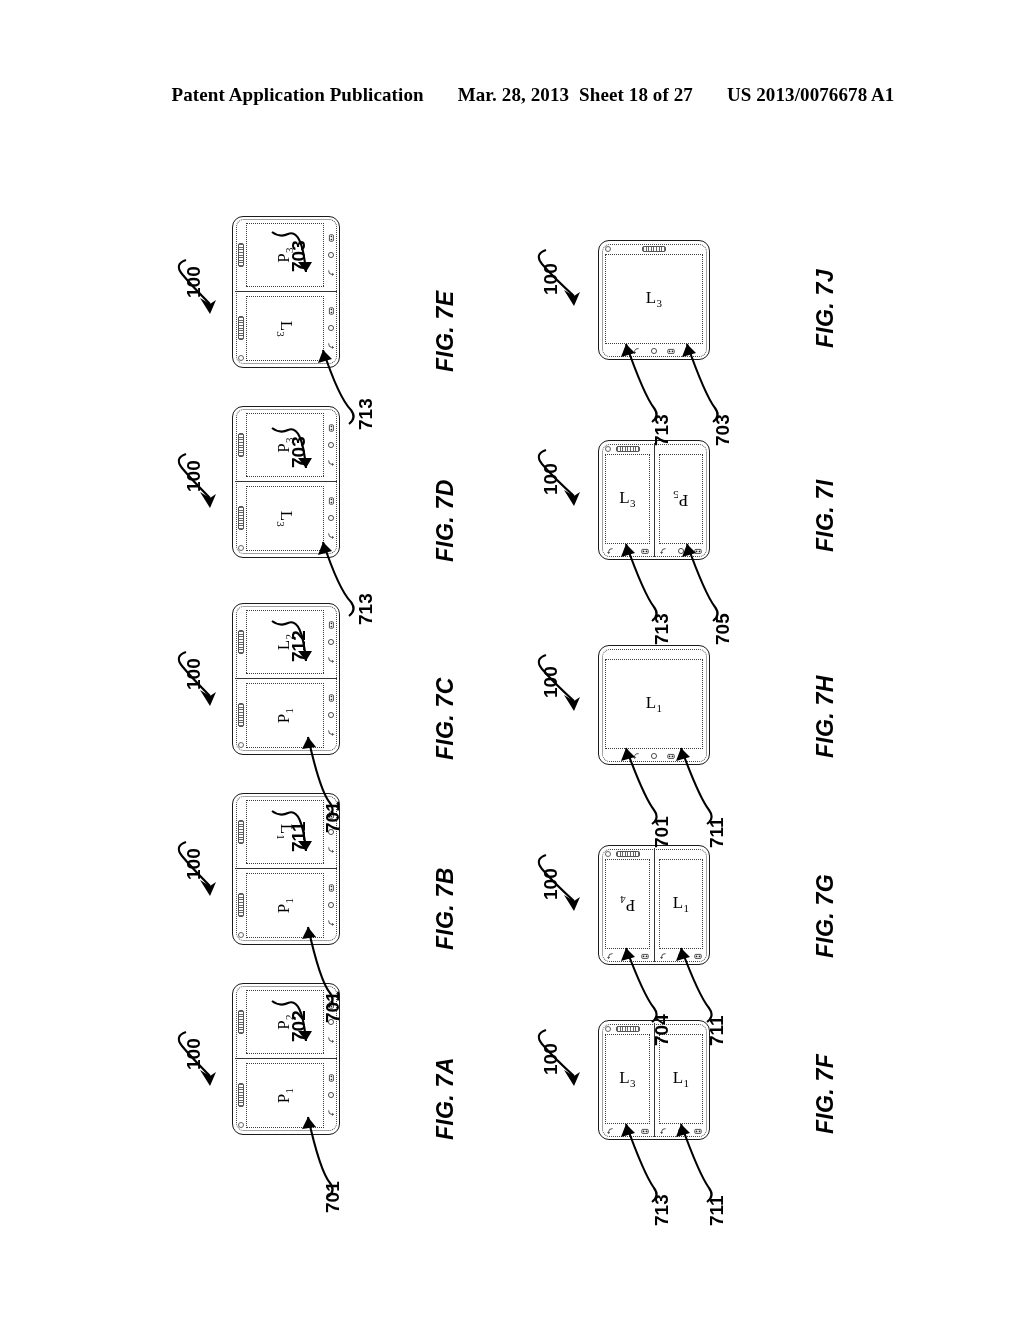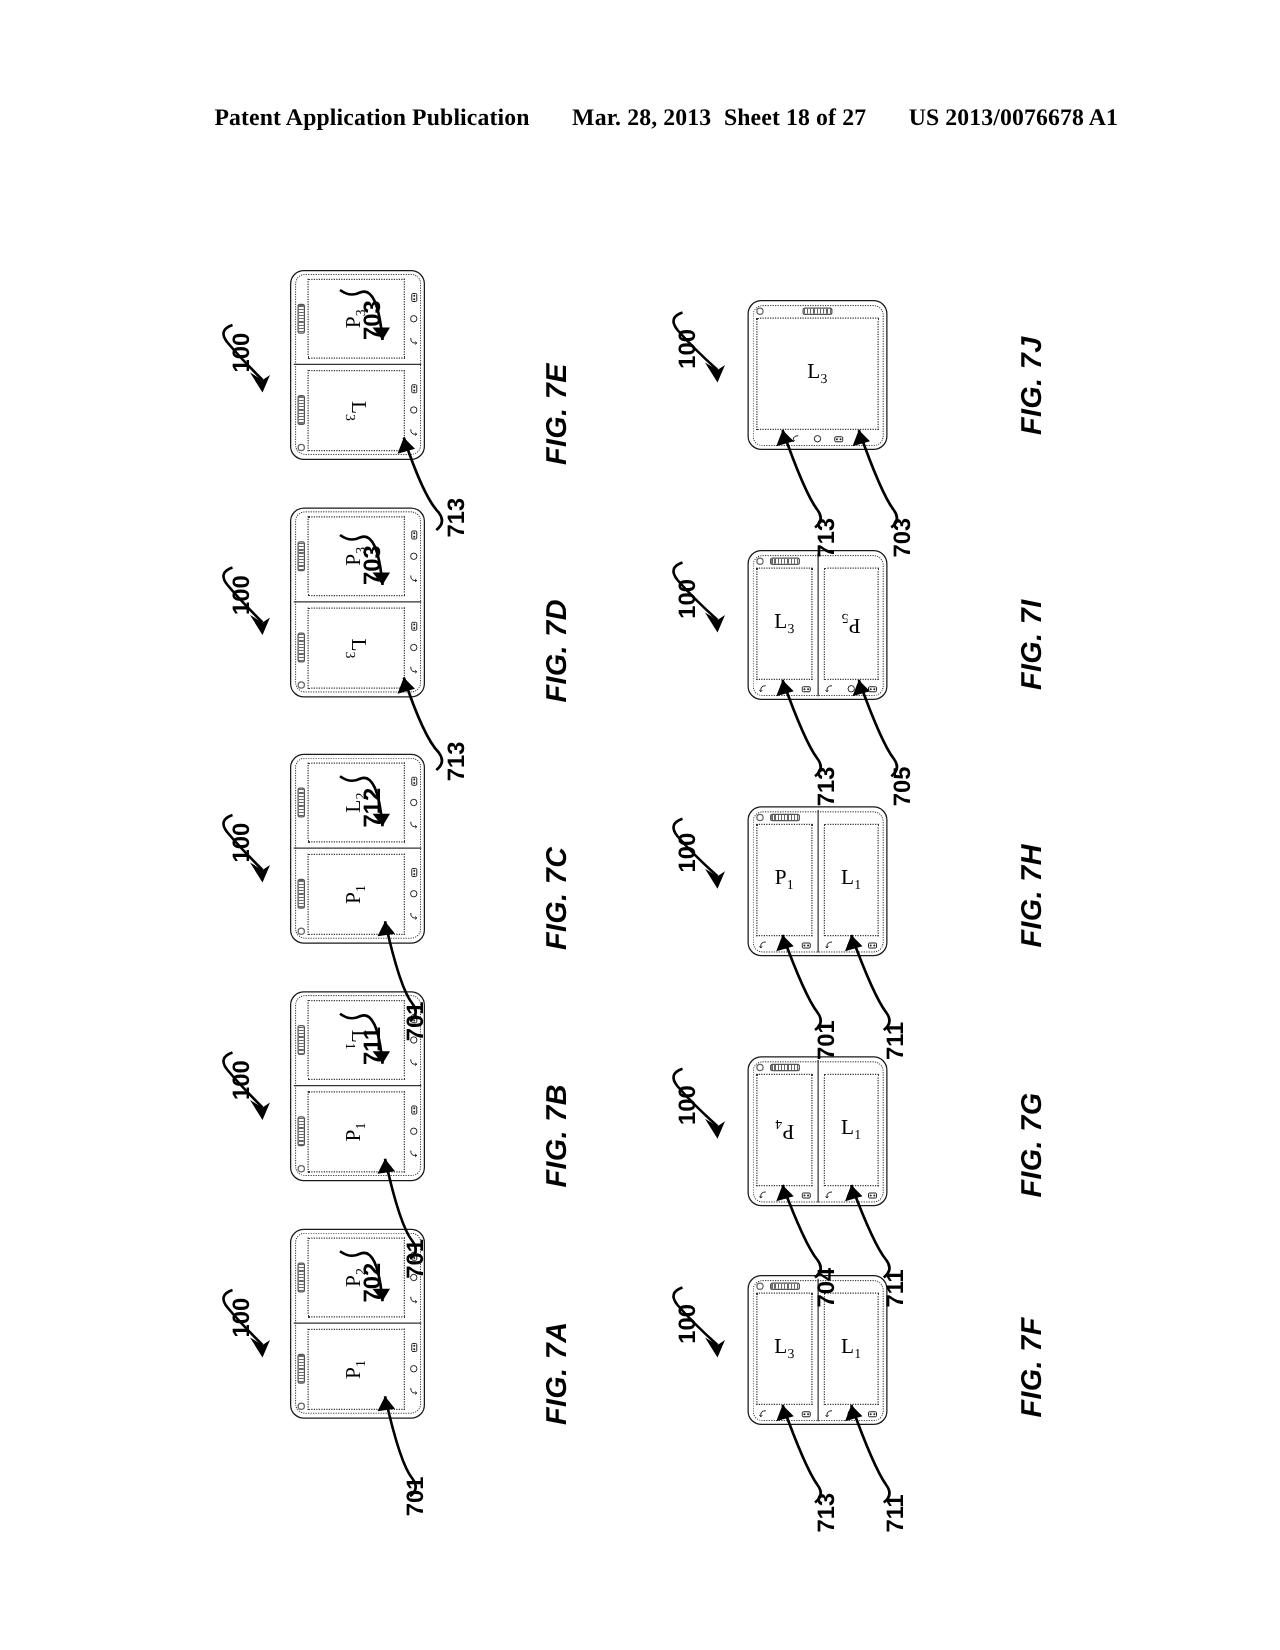--- a/index.html
+++ b/index.html
@@ -599,42 +599,20 @@
       <path d="M42 100 Q50 94 44 86 Q34 74 16 26"></path>
       <path class="head" d="M16 26 L11 39 L25 35 Z"></path>
     </svg>
     <div class="figlabel" style="left:812px;top:958px;">FIG. 7G</div>
   </div>
 
   <div class="panel">
     <div class="grp" style="left:598px;top:645px;">
       <div class="device" style="width:112px;height:120px;">
         <div class="half">
-          <div class="topbar">
-            <span class="frontcam"></span>
-            <span class="speaker"></span>
-          </div>
-          <div class="screen">
-            <span class="lbl"><span>P</span><sub>1</sub></span>
-          </div>
-          <div class="softkeys">
-            <svg class="sk" viewBox="0 0 10 10">
-                <path d="M7 2 Q2 2 2 6 L2 8 M2 8 L0.6 6.4 M2 8 L3.4 6.4" fill="none" stroke="#222" stroke-width="1"></path>
-              </svg>
-            <svg class="sk" viewBox="0 0 10 10">
-                <circle cx="5" cy="5" r="3.2" fill="none" stroke="#222" stroke-width="1"></circle>
-              </svg>
-            <svg class="sk" viewBox="0 0 10 10">
-                <rect x="1" y="3" width="8" height="5" rx="1" fill="none" stroke="#222" stroke-width="1"></rect>
-                <circle cx="3.2" cy="5.5" r="1" fill="#222"></circle>
-                <circle cx="6.8" cy="5.5" r="1" fill="#222"></circle>
-              </svg>
-          </div>
-        </div>
-        <div class="half">
           <div class="topbar"></div>
           <div class="screen">
             <span class="lbl"><span>L</span><sub>1</sub></span>
           </div>
           <div class="softkeys">
             <svg class="sk" viewBox="0 0 10 10">
                 <path d="M7 2 Q2 2 2 6 L2 8 M2 8 L0.6 6.4 M2 8 L3.4 6.4" fill="none" stroke="#222" stroke-width="1"></path>
               </svg>
             <svg class="sk" viewBox="0 0 10 10">
                 <circle cx="5" cy="5" r="3.2" fill="none" stroke="#222" stroke-width="1"></circle>

